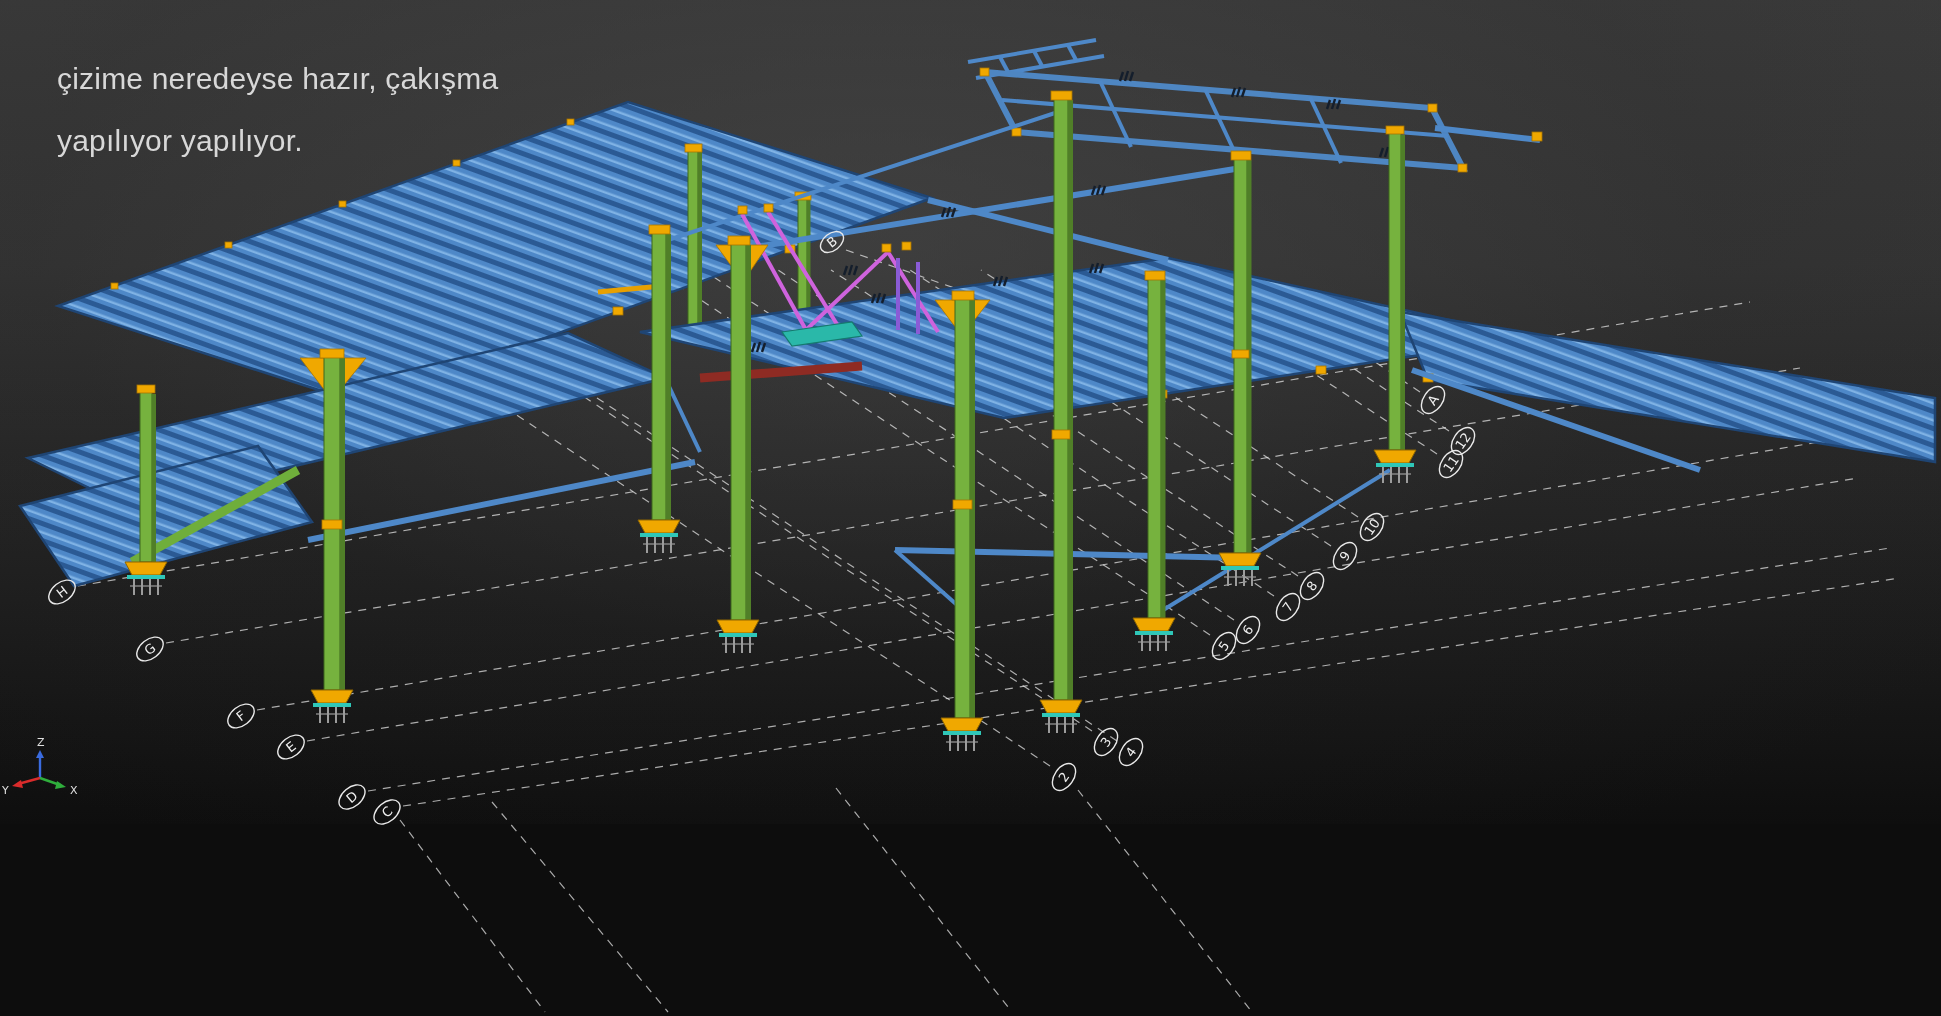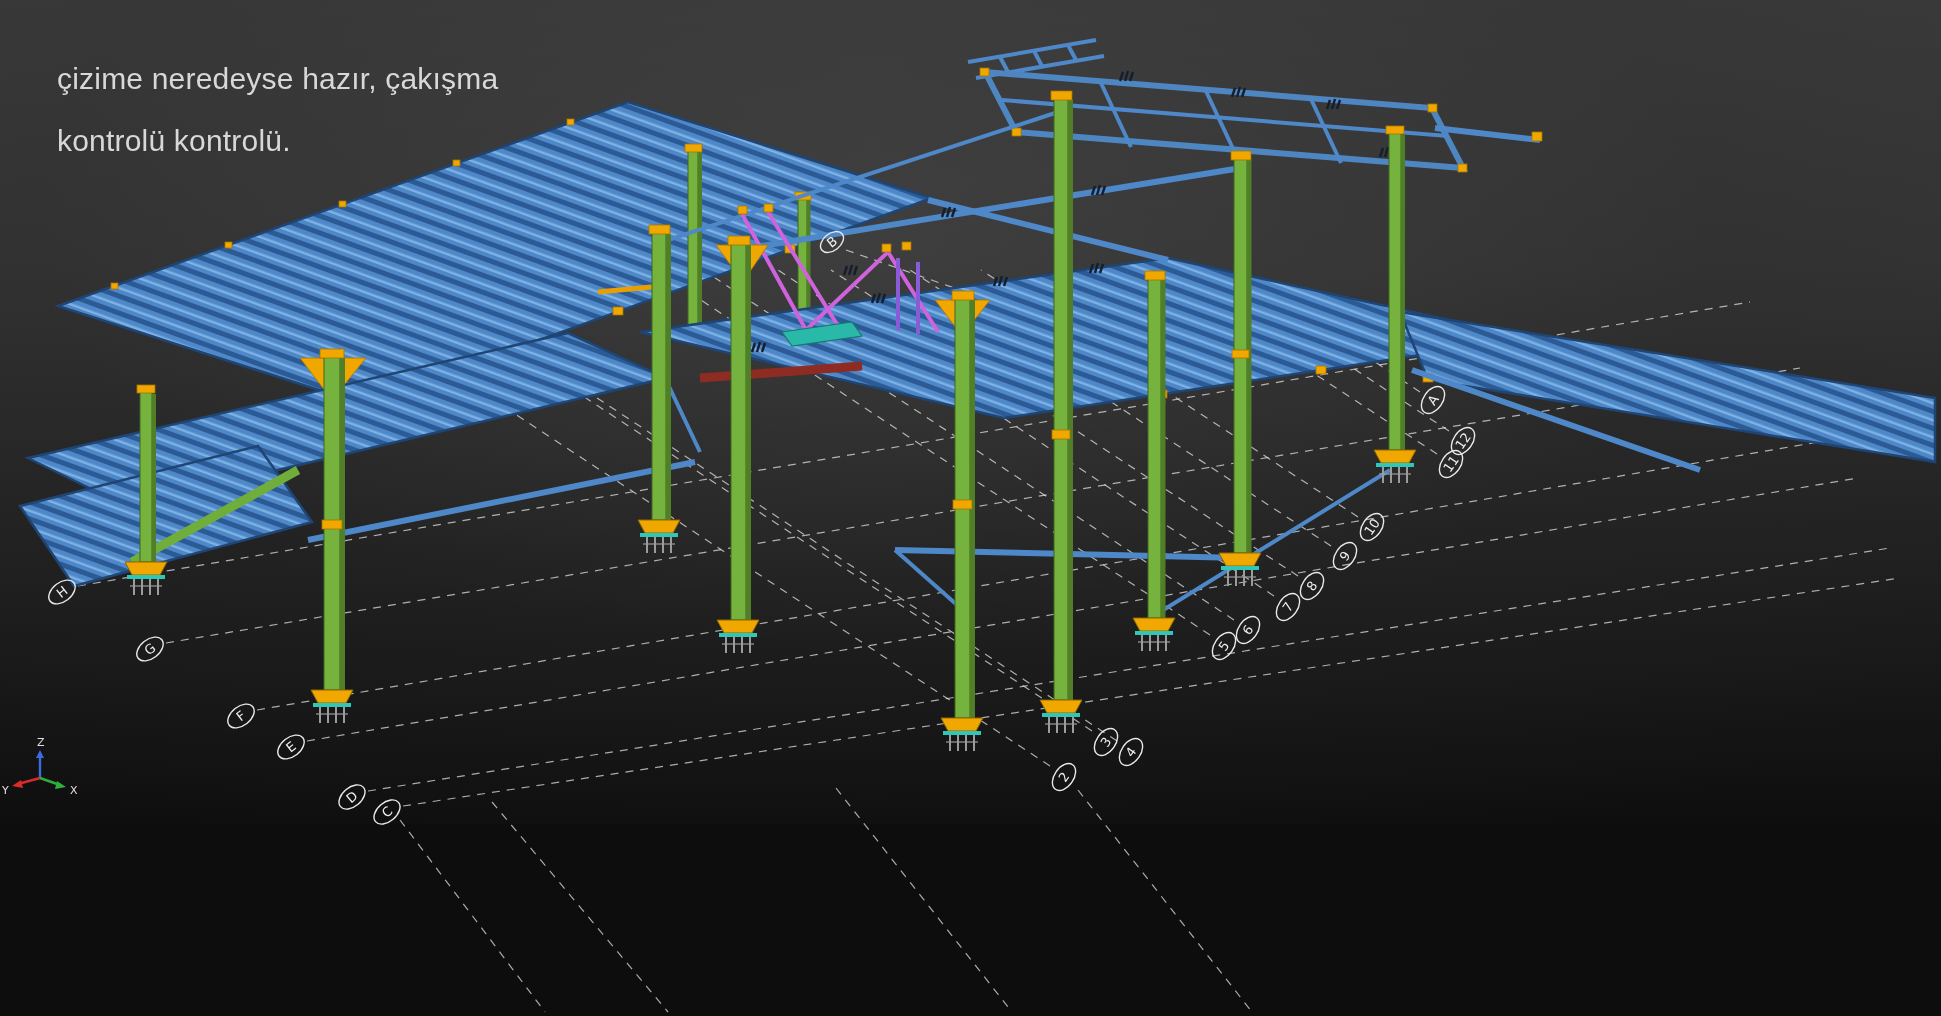--- a/index.html
+++ b/index.html
@@ -44,21 +44,21 @@
   .bubble text{fill:#f0f0f0;font-size:13px;text-anchor:middle;font-family:"DejaVu Sans",sans-serif;}
   .axis-label{fill:#e0e0e0;font-size:11px;font-family:"DejaVu Sans",sans-serif;}
 </style>
 </head>
 <body>
 
 <div class="viewport">
 
   <div class="caption">
     <div>çizime neredeyse hazır, çakışma</div>
-    <div>kontrolü kontrolü.</div>
+    <div>yapılıyor yapılıyor.</div>
   </div>
 
   <svg class="scene" width="1941" height="1016" viewBox="0 0 1941 1016">
     <defs>
       <pattern id="joistPattern" width="16" height="16" patternUnits="userSpaceOnUse" patternTransform="rotate(-70)">
         <rect width="16" height="16" fill="#4e88c8"></rect>
         <rect x="0" width="5" height="16" fill="#2b5a94"></rect>
         <rect x="9" width="2.4" height="16" fill="#7fb2e4"></rect>
       </pattern>
     </defs>

